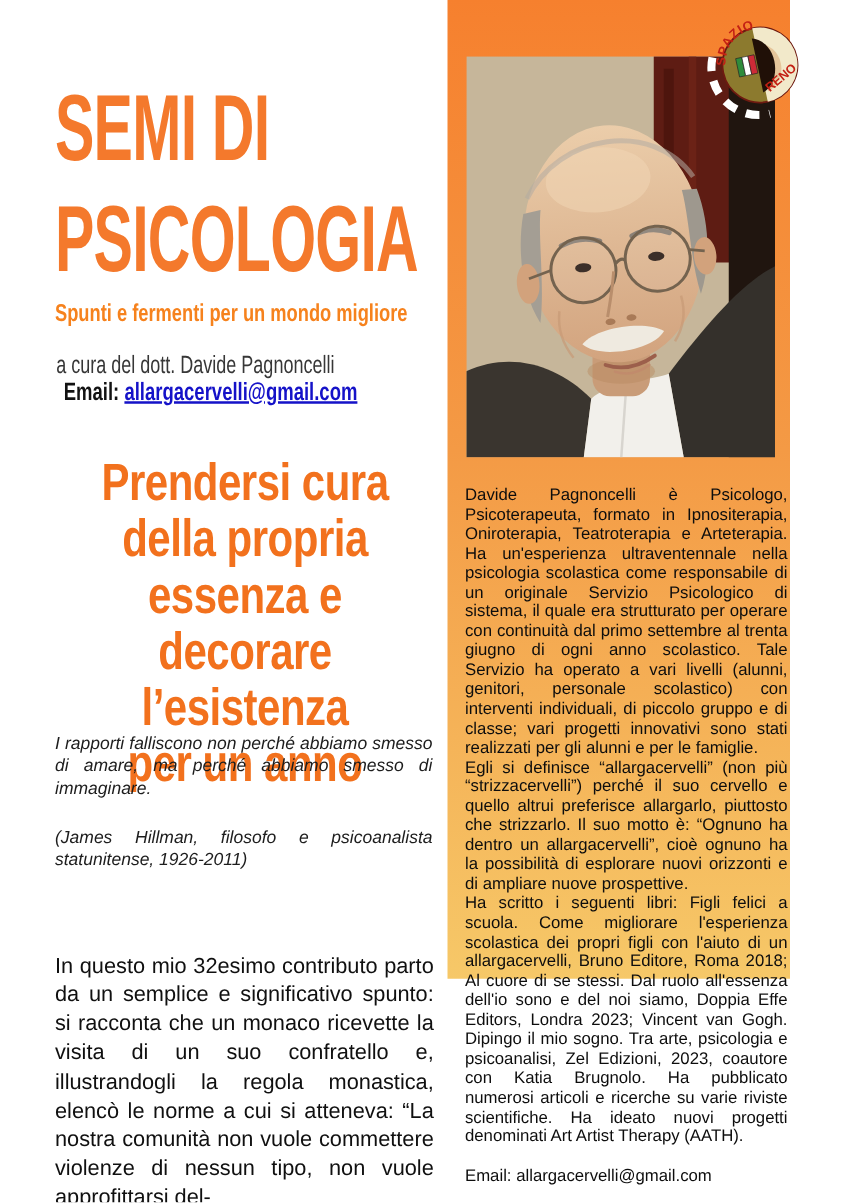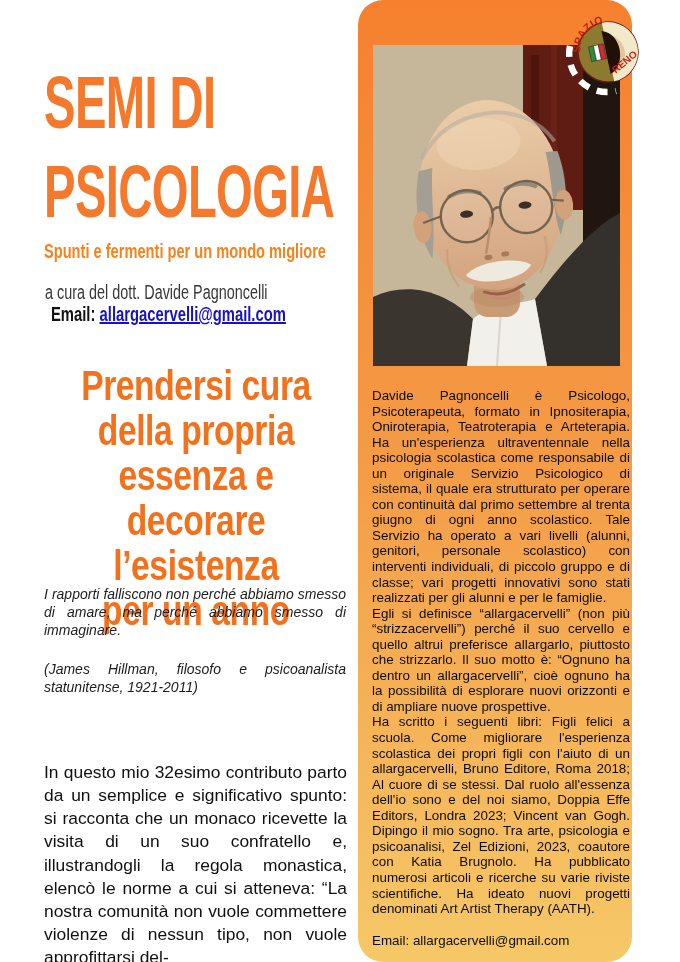--- a/index.html
+++ b/index.html
@@ -2,23 +2,22 @@
 <html><head>
 <meta charset="utf-8">
 <style>
   html,body{margin:0;padding:0;background:#ffffff;}
   .page{
     position:relative;width:680px;height:962px;background:#ffffff;overflow:hidden;
     font-family:"Liberation Sans", sans-serif;
   }
   
   .panel{
-    position:absolute;left:358px;top:0;width:274px;height:962px;
+    position:absolute;left:358px;top:0;width:274px;height:783px;
     background:linear-gradient(180deg,#F6802E 0%,#F49A45 46%,#F6C868 100%);
-    border-radius:25px;
   }
   .photo-frame{
     position:absolute;left:15px;top:45px;width:247px;height:321px;overflow:hidden;
   }
   .bio{
     position:absolute;left:14px;top:388px;width:258px;
     font-size:13.4px;line-height:1.16;text-align:justify;color:#0d0d0d;
   }
   .bio p{margin:0;}
   .bio .bio-email{margin-top:16px;text-align:left;}
@@ -188,19 +187,19 @@
     <h2 class="headline">
       <div>Prendersi cura</div>
       <div>della propria</div>
       <div>essenza e decorare</div>
       <div>l’esistenza</div>
       <div>per un anno</div>
     </h2>
 
     <div class="quote">
       <p>I rapporti falliscono non perché abbiamo smesso di amare, ma perché abbiamo smesso di immaginare.</p>
-      <p>(James Hillman, filosofo e psicoanalista statunitense, 1921-2011)</p>
+      <p>(James Hillman, filosofo e psicoanalista statunitense, 1926-2011)</p>
     </div>
 
     <div class="body-copy">In questo mio 32esimo contributo parto da un semplice e significativo spunto: si racconta che un monaco ricevette la visita di un suo confratello e, illustrandogli la regola monastica, elencò le norme a cui si atteneva: “La nostra comunità non vuole commettere violenze di nessun tipo, non vuole approfittarsi del-</div>
 
   </main>
 </div>
 
 </body></html>

